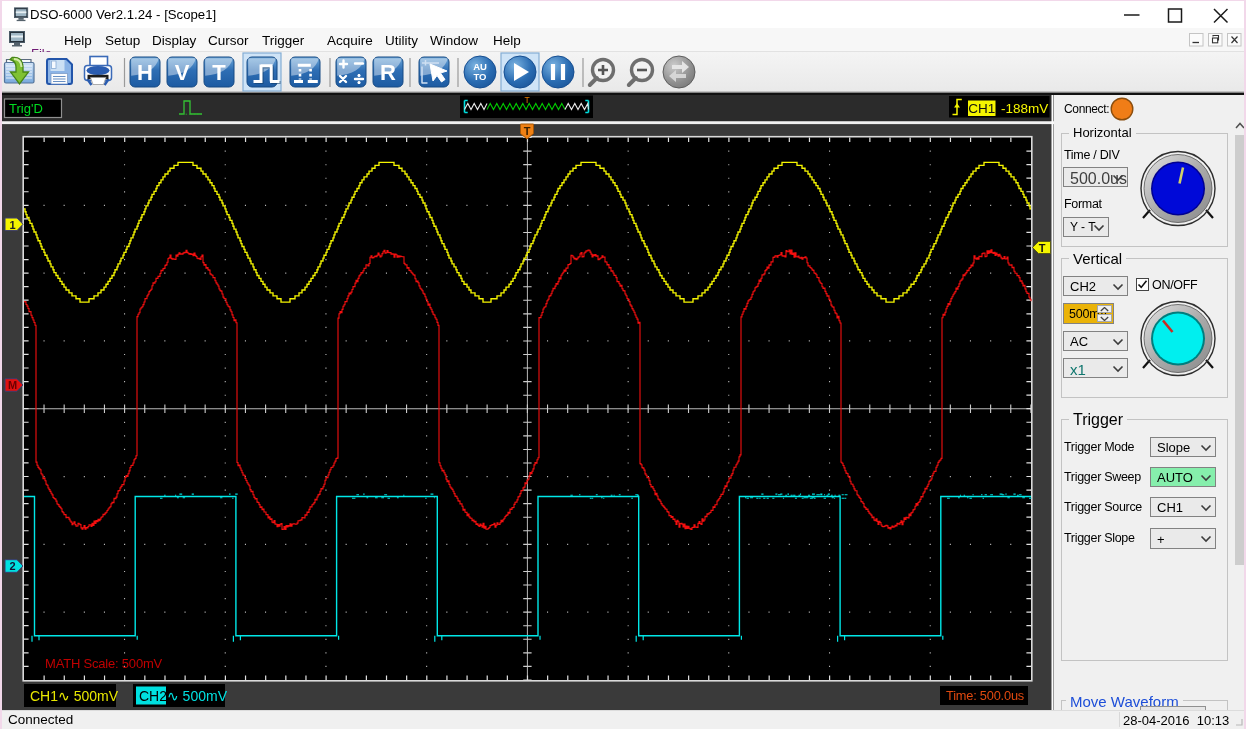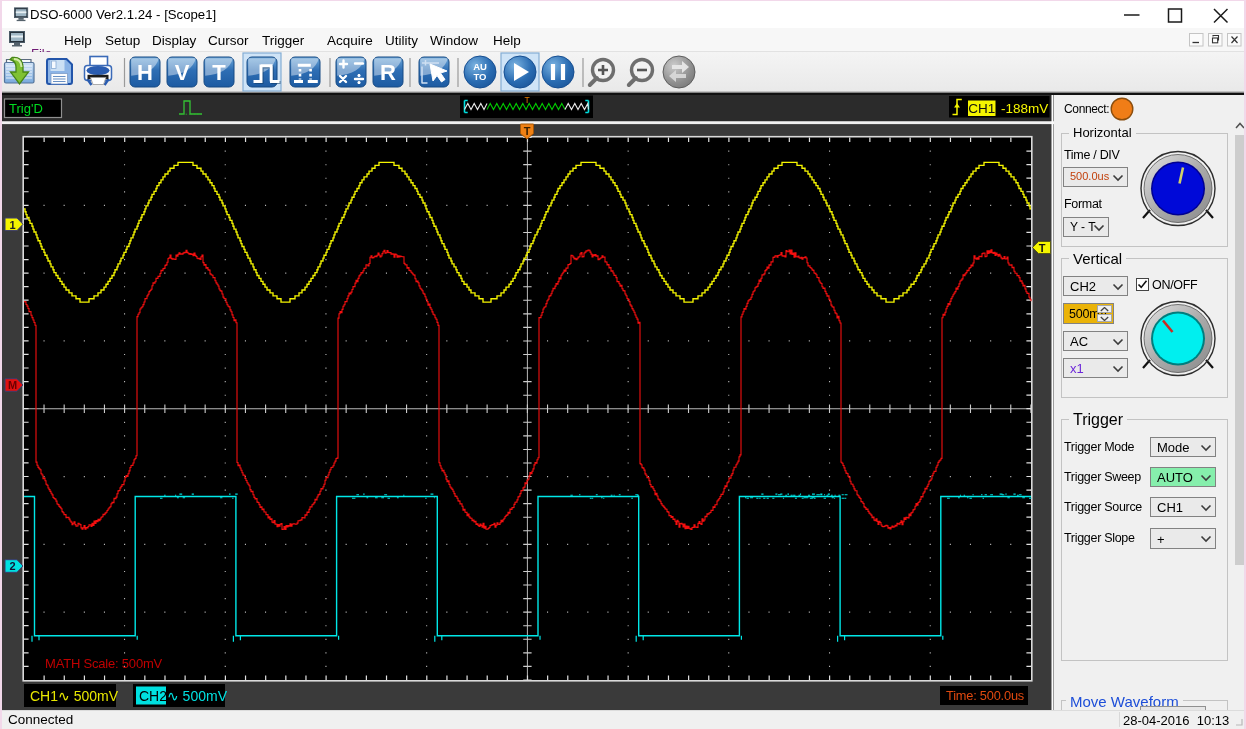--- a/index.html
+++ b/index.html
@@ -199,21 +199,21 @@
     </svg>
     <div style="position:absolute;left:1053.5px;top:95px;width:192.5px;height:615px;background:#f0f0f0"></div>
     <span style="position:absolute;left:1064px;top:101.5px;font-size:12px;letter-spacing:-0.35px;color:#000">Connect:</span>
     <svg style="position:absolute;left:1109px;top:97px" width="26" height="26">
       <circle cx="13" cy="12" r="10.8" fill="#f07d17" stroke="#8a4d0d" stroke-width="1.4"></circle>
     </svg>
     <div style="position:absolute;left:1061px;top:133px;width:167px;height:114px;border:1px solid #c3c3c3;box-sizing:border-box"></div>
     <span style="position:absolute;left:1069px;top:125px;background:#f0f0f0;padding:0 4px;font-size:13px;color:#000">Horizontal</span>
     <span style="position:absolute;left:1064px;top:148px;font-size:12.5px;letter-spacing:-0.3px;color:#000">Time / DIV</span>
     <div style="position:absolute;left:1063px;top:167px;width:65px;height:20px;background:#eaeaea;border:1px solid #828282;box-sizing:border-box">
-      <span style="position:absolute;left:6px;top:2px;font-size:11px;color:#c2410c">500.0us</span>
+      <span style="position:absolute;left:6px;top:2px;font-size:16px;color:#404040">500.0us</span>
       <svg style="position:absolute;right:3px;top:6px" width="12" height="8" viewBox="0 0 12 8">
         <path d="M1.5 1.5 L6 6 L10.5 1.5" fill="none" stroke="#3c3c3c" stroke-width="1.6"></path>
       </svg>
     </div>
     <span style="position:absolute;left:1064px;top:197px;font-size:12.5px;letter-spacing:-0.3px;color:#000">Format</span>
     <div style="position:absolute;left:1063px;top:217px;width:46px;height:20px;background:#eaeaea;border:1px solid #828282;box-sizing:border-box">
       <span style="position:absolute;left:6px;top:2px;font-size:12px;color:#000">Y - T</span>
       <svg style="position:absolute;right:3px;top:6px" width="12" height="8" viewBox="0 0 12 8">
         <path d="M1.5 1.5 L6 6 L10.5 1.5" fill="none" stroke="#3c3c3c" stroke-width="1.6"></path>
       </svg>
@@ -257,38 +257,38 @@
         <path d="M0.8 1 L4.5 4.5 L8.2 1" fill="none" stroke="#444" stroke-width="1.3"></path>
       </svg>
     </div>
     <div style="position:absolute;left:1063px;top:331px;width:65px;height:20px;background:#eaeaea;border:1px solid #828282;box-sizing:border-box">
       <span style="position:absolute;left:6px;top:2px;font-size:13px;color:#000">AC</span>
       <svg style="position:absolute;right:3px;top:6px" width="12" height="8" viewBox="0 0 12 8">
         <path d="M1.5 1.5 L6 6 L10.5 1.5" fill="none" stroke="#3c3c3c" stroke-width="1.6"></path>
       </svg>
     </div>
     <div style="position:absolute;left:1063px;top:358px;width:65px;height:20px;background:#eaeaea;border:1px solid #828282;box-sizing:border-box">
-      <span style="position:absolute;left:6px;top:2px;font-size:13px;color:#6d28d9">x1</span>
+      <span style="position:absolute;left:6px;top:2px;font-size:15px;color:#0f766e">x1</span>
       <svg style="position:absolute;right:3px;top:6px" width="12" height="8" viewBox="0 0 12 8">
         <path d="M1.5 1.5 L6 6 L10.5 1.5" fill="none" stroke="#3c3c3c" stroke-width="1.6"></path>
       </svg>
     </div>
     <svg style="position:absolute;left:1136px;top:297px" width="84" height="84" viewBox="0 0 84 84">
       <path d="M14 63 L7 71 M70 63 L77 71" stroke="#111" stroke-width="2.2"></path>
       <circle cx="42" cy="41.5" r="37" fill="none" stroke="#2e2e2e" stroke-width="1.4"></circle>
       <circle cx="42" cy="41.5" r="34" fill="url(#kring)" stroke="#555" stroke-width="0.8"></circle>
       <circle cx="42" cy="41.5" r="27" fill="#007d7d"></circle>
       <circle cx="42" cy="41.5" r="25" fill="#00efef"></circle>
       <line x1="36.5" y1="35" x2="27" y2="23.5" stroke="#cc2a22" stroke-width="2.6"></line>
     </svg>
     <div style="position:absolute;left:1061px;top:419px;width:167px;height:242px;border:1px solid #c3c3c3;box-sizing:border-box"></div>
     <span style="position:absolute;left:1069px;top:411px;background:#f0f0f0;padding:0 4px;font-size:16px;color:#000">Trigger</span>
     <span style="position:absolute;left:1064px;top:440px;font-size:12.5px;letter-spacing:-0.3px;color:#000">Trigger Mode</span>
     <div style="position:absolute;left:1150px;top:437px;width:66px;height:20px;background:#eaeaea;border:1px solid #828282;box-sizing:border-box">
-      <span style="position:absolute;left:6px;top:2px;font-size:13px;color:#000">Mode</span>
+      <span style="position:absolute;left:6px;top:2px;font-size:13px;color:#000">Slope</span>
       <svg style="position:absolute;right:3px;top:6px" width="12" height="8" viewBox="0 0 12 8">
         <path d="M1.5 1.5 L6 6 L10.5 1.5" fill="none" stroke="#3c3c3c" stroke-width="1.6"></path>
       </svg>
     </div>
     <span style="position:absolute;left:1064px;top:470px;font-size:12.5px;letter-spacing:-0.3px;color:#000">Trigger Sweep</span>
     <div style="position:absolute;left:1150px;top:467px;width:66px;height:20px;background:#86efac;border:1px solid #828282;box-sizing:border-box">
       <span style="position:absolute;left:6px;top:2px;font-size:13px;color:#000">AUTO</span>
       <svg style="position:absolute;right:3px;top:6px" width="12" height="8" viewBox="0 0 12 8">
         <path d="M1.5 1.5 L6 6 L10.5 1.5" fill="none" stroke="#3c3c3c" stroke-width="1.6"></path>
       </svg>

